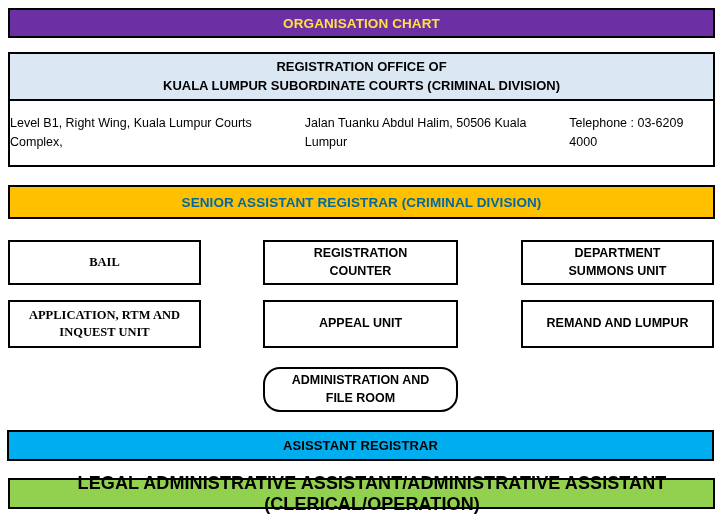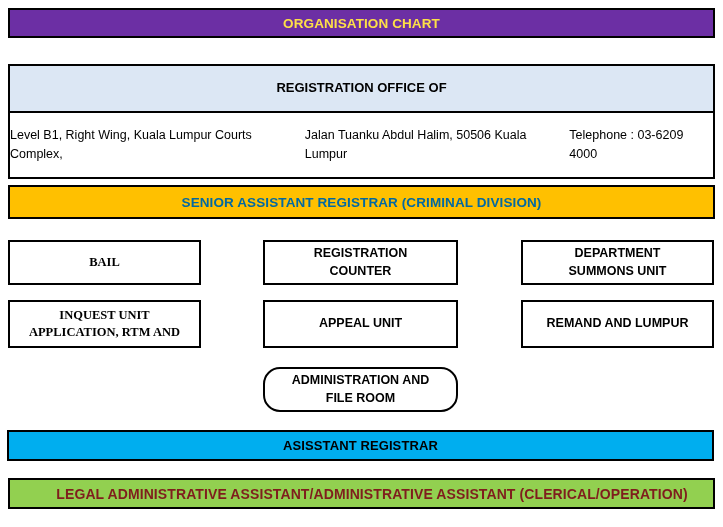--- a/index.html
+++ b/index.html
@@ -45,21 +45,21 @@
     height: 30px;
     background: #6C2FA4;
     color: #fde047;
     font-size: 13.5px;
   }
 
   
   .office-block {
     position: absolute;
     left: 8px;
-    top: 64px;
+    top: 52px;
     width: 707px;
     height: 115px;
     box-sizing: border-box;
     border: 2px solid #000000;
     background: #ffffff;
   }
   .office-title {
     box-sizing: border-box;
     height: 47px;
     background: #DCE7F4;
@@ -104,22 +104,22 @@
     font-size: 13px;
     justify-content: center;
   }
 
   .banner-laa {
     left: 8px;
     top: 478px;
     width: 707px;
     height: 31px;
     background: #92D050;
-    color: #7f1d1d;
-    font-size: 14px;
+    color: #000000;
+    font-size: 18px;
     padding-left: 21px;
   }
 
   
   .unit-box {
     position: absolute;
     box-sizing: border-box;
     border: 2px solid #000000;
     background: #ffffff;
     display: flex;
@@ -150,39 +150,40 @@
 
 <div class="chart-root">
 
   <div class="banner banner-title">
     <span>ORGANISATION CHART</span>
   </div>
 
   <div class="office-block">
     <div class="office-title">
       <span class="unit-line">REGISTRATION OFFICE OF</span>
+      <span class="unit-line">KUALA LUMPUR SUBORDINATE COURTS (CRIMINAL DIVISION)</span>
     </div>
     <div class="office-address">
       <span class="unit-line">Level B1, Right Wing, Kuala Lumpur Courts Complex,</span>
       <span class="unit-line">Jalan Tuanku Abdul Halim, 50506 Kuala Lumpur</span>
       <span class="unit-line">Telephone : 03-6209 4000</span>
     </div>
   </div>
 
   <div class="banner banner-sar">
     <span>SENIOR ASSISTANT REGISTRAR (CRIMINAL DIVISION)</span>
   </div>
 
   <div class="unit-box col-left row-1">
     <span class="unit-line">BAIL</span>
   </div>
 
   <div class="unit-box col-left row-2">
+    <span class="unit-line">APPLICATION, RTM AND</span>
     <span class="unit-line">INQUEST UNIT</span>
-    <span class="unit-line">APPLICATION, RTM AND</span>
   </div>
 
   <div class="unit-box col-mid row-1">
     <span class="unit-line">REGISTRATION</span>
     <span class="unit-line">COUNTER</span>
   </div>
 
   <div class="unit-box col-mid row-2">
     <span class="unit-line">APPEAL UNIT</span>
   </div>

